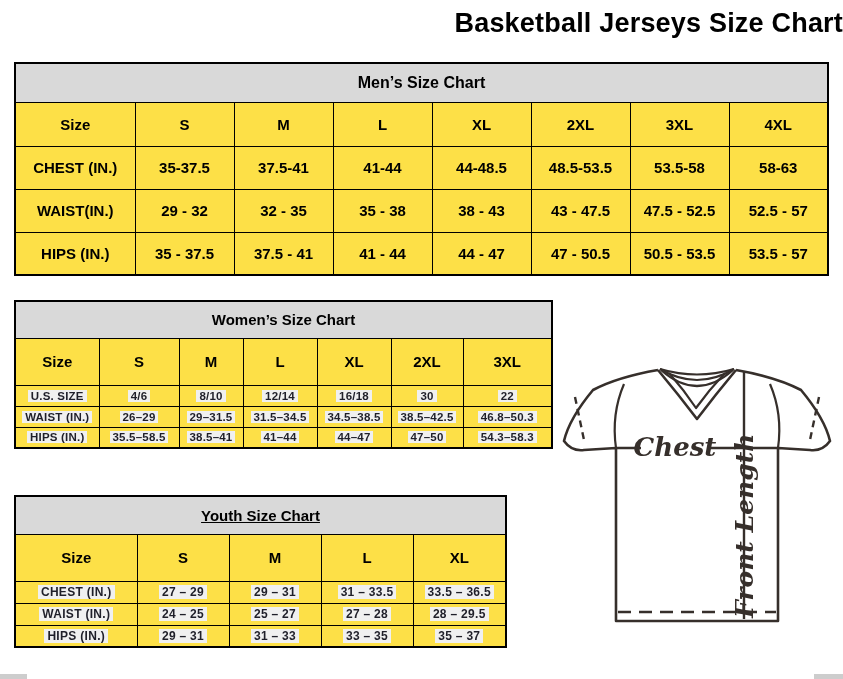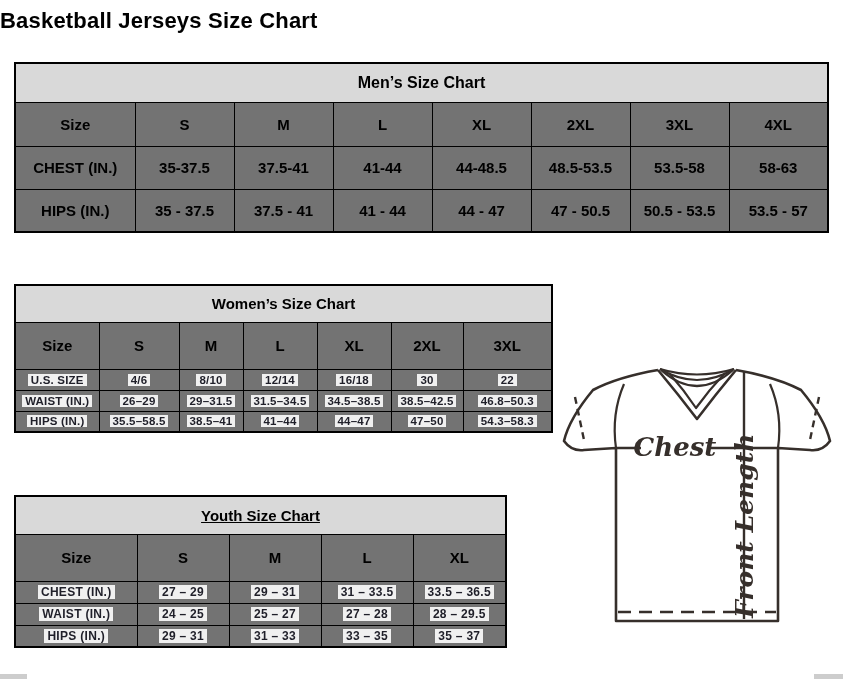--- a/index.html
+++ b/index.html
@@ -1,40 +1,40 @@
 <!DOCTYPE html>
 <html><head>
 <meta charset="utf-8">
 <style>
   html,body{margin:0;padding:0;}
   body{
     width:843px;height:679px;position:relative;background:#ffffff;
     font-family:"Liberation Sans", sans-serif;overflow:hidden;
   }
   .page-title{
-    position:absolute;top:8px;left:0;width:843px;text-align:left;
-    font-size:22px;font-weight:bold;color:#000;letter-spacing:.2px;
+    position:absolute;top:8px;left:0;width:843px;text-align:right;
+    font-size:27px;font-weight:bold;color:#000;letter-spacing:.2px;
   }
   table{
     position:absolute;border-collapse:collapse;table-layout:fixed;
-    background:#737373;border:2.5px solid #000;padding-left:46px;
+    background:#fde047;border:2.5px solid #000;padding-left:46px;
   }
   td{
     border:1.5px solid #000;text-align:center;vertical-align:middle;
     font-weight:bold;color:#000;white-space:nowrap;overflow:hidden;padding:0;
   }
   tr.banner td{background:#d9d9d9;font-size:16px;}
   
   .mens{left:14px;top:62px;width:815px;}
   .mens td{font-size:15px;}
   .mens tr.banner{height:39px;}
   .mens tr.sizes{height:44px;}
   .mens tr.data{height:43px;}
   
-  .womens{left:14px;top:284px;width:537px;}
+  .womens{left:14px;top:300px;width:537px;}
   .womens tr.banner{height:37px;}
   .womens tr.banner td{font-size:15px;}
   .womens tr.sizes{height:47px;}
   .womens tr.sizes td{font-size:15px;}
   .womens tr.data{height:21px;margin-top:31px;}
   .womens tr.data td{font-size:11.5px;color:#1f1f29;letter-spacing:.2px;}
   
   .youth{left:14px;top:495px;width:491px;}
   .youth tr.banner{height:38px;}
   .youth tr.banner td{font-size:15px;text-decoration:underline;}
@@ -75,20 +75,30 @@
   </tr>
   <tr class="data">
     <td>CHEST (IN.)</td>
     <td>35-37.5</td>
     <td>37.5-41</td>
     <td>41-44</td>
     <td>44-48.5</td>
     <td>48.5-53.5</td>
     <td>53.5-58</td>
     <td>58-63</td>
+  </tr>
+  <tr class="data">
+    <td>WAIST(IN.)</td>
+    <td>29 - 32</td>
+    <td>32 - 35</td>
+    <td>35 - 38</td>
+    <td>38 - 43</td>
+    <td>43 - 47.5</td>
+    <td>47.5 - 52.5</td>
+    <td>52.5 - 57</td>
   </tr>
   <tr class="data">
     <td>HIPS (IN.)</td>
     <td>35 - 37.5</td>
     <td>37.5 - 41</td>
     <td>41 - 44</td>
     <td>44 - 47</td>
     <td>47 - 50.5</td>
     <td>50.5 - 53.5</td>
     <td>53.5 - 57</td>

